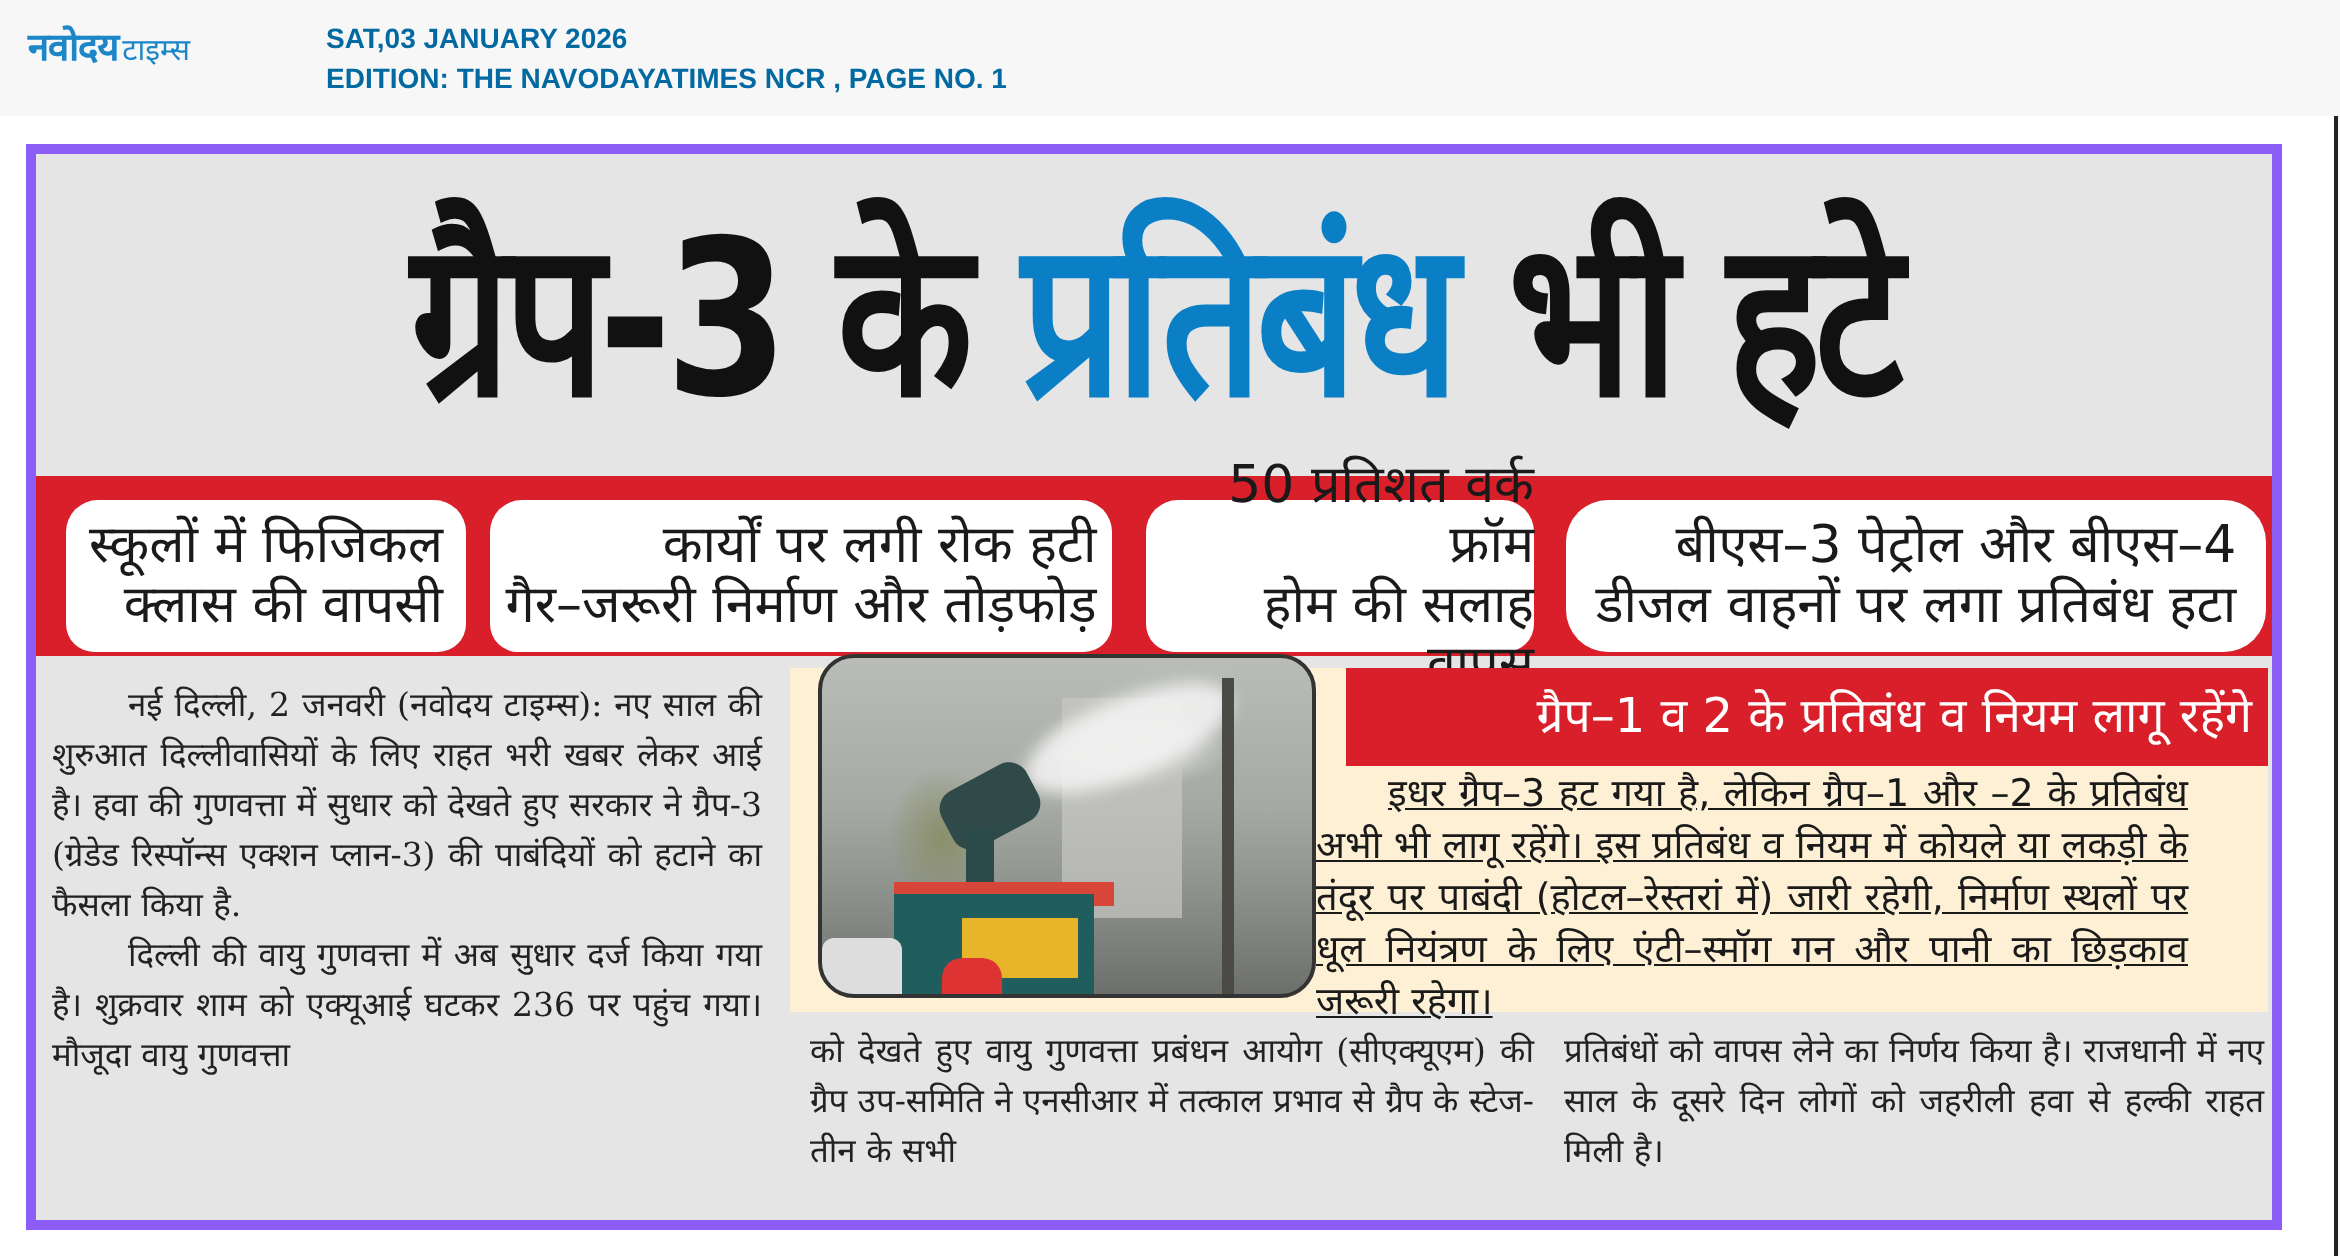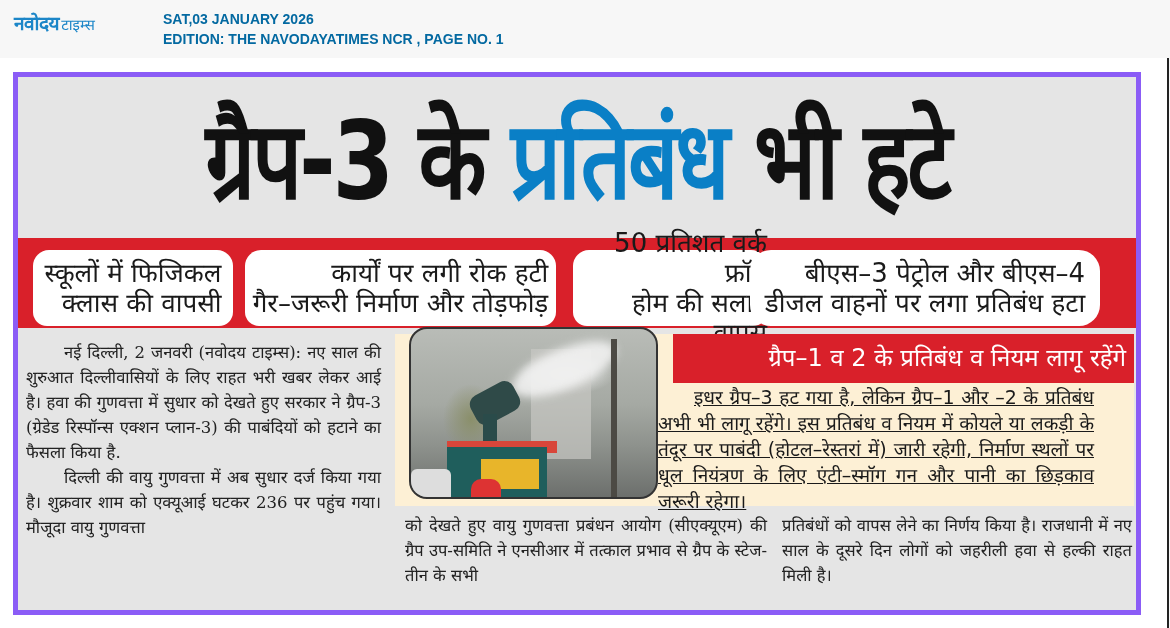--- a/index.html
+++ b/index.html
@@ -77,21 +77,21 @@
           <div>कार्यों पर लगी रोक हटी</div>
           <div>गैर–जरूरी निर्माण और तोड़फोड़</div>
         </div>
     </div>
     <div class="pill" style="left:555px; width:194px;">
       <div>
           <div>50 प्रतिशत वर्क फ्रॉम</div>
           <div>होम की सलाह वापस</div>
         </div>
     </div>
-    <div class="pill" style="left:732px; width:350px;border-radius:21px;">
+    <div class="pill" style="left:765px; width:350px;border-radius:21px;">
       <div>
           <div>बीएस–3  पेट्रोल और बीएस–4</div>
           <div>डीजल वाहनों पर लगा प्रतिबंध हटा</div>
         </div>
     </div>
   </div>
 
   <div class="col" style="left:8px; top:263px; width:355px;">
     <p>नई दिल्ली, 2 जनवरी (नवोदय टाइम्स): नए साल की शुरुआत दिल्लीवासियों के लिए राहत भरी खबर लेकर आई है। हवा की गुणवत्ता में सुधार को देखते हुए सरकार ने ग्रैप-3 (ग्रेडेड रिस्पॉन्स एक्शन प्लान-3) की पाबंदियों को हटाने का फैसला किया है.</p>
     <p>दिल्ली की वायु गुणवत्ता में अब सुधार दर्ज किया गया है। शुक्रवार  शाम को एक्यूआई घटकर 236 पर पहुंच गया। मौजूदा वायु गुणवत्ता</p>

